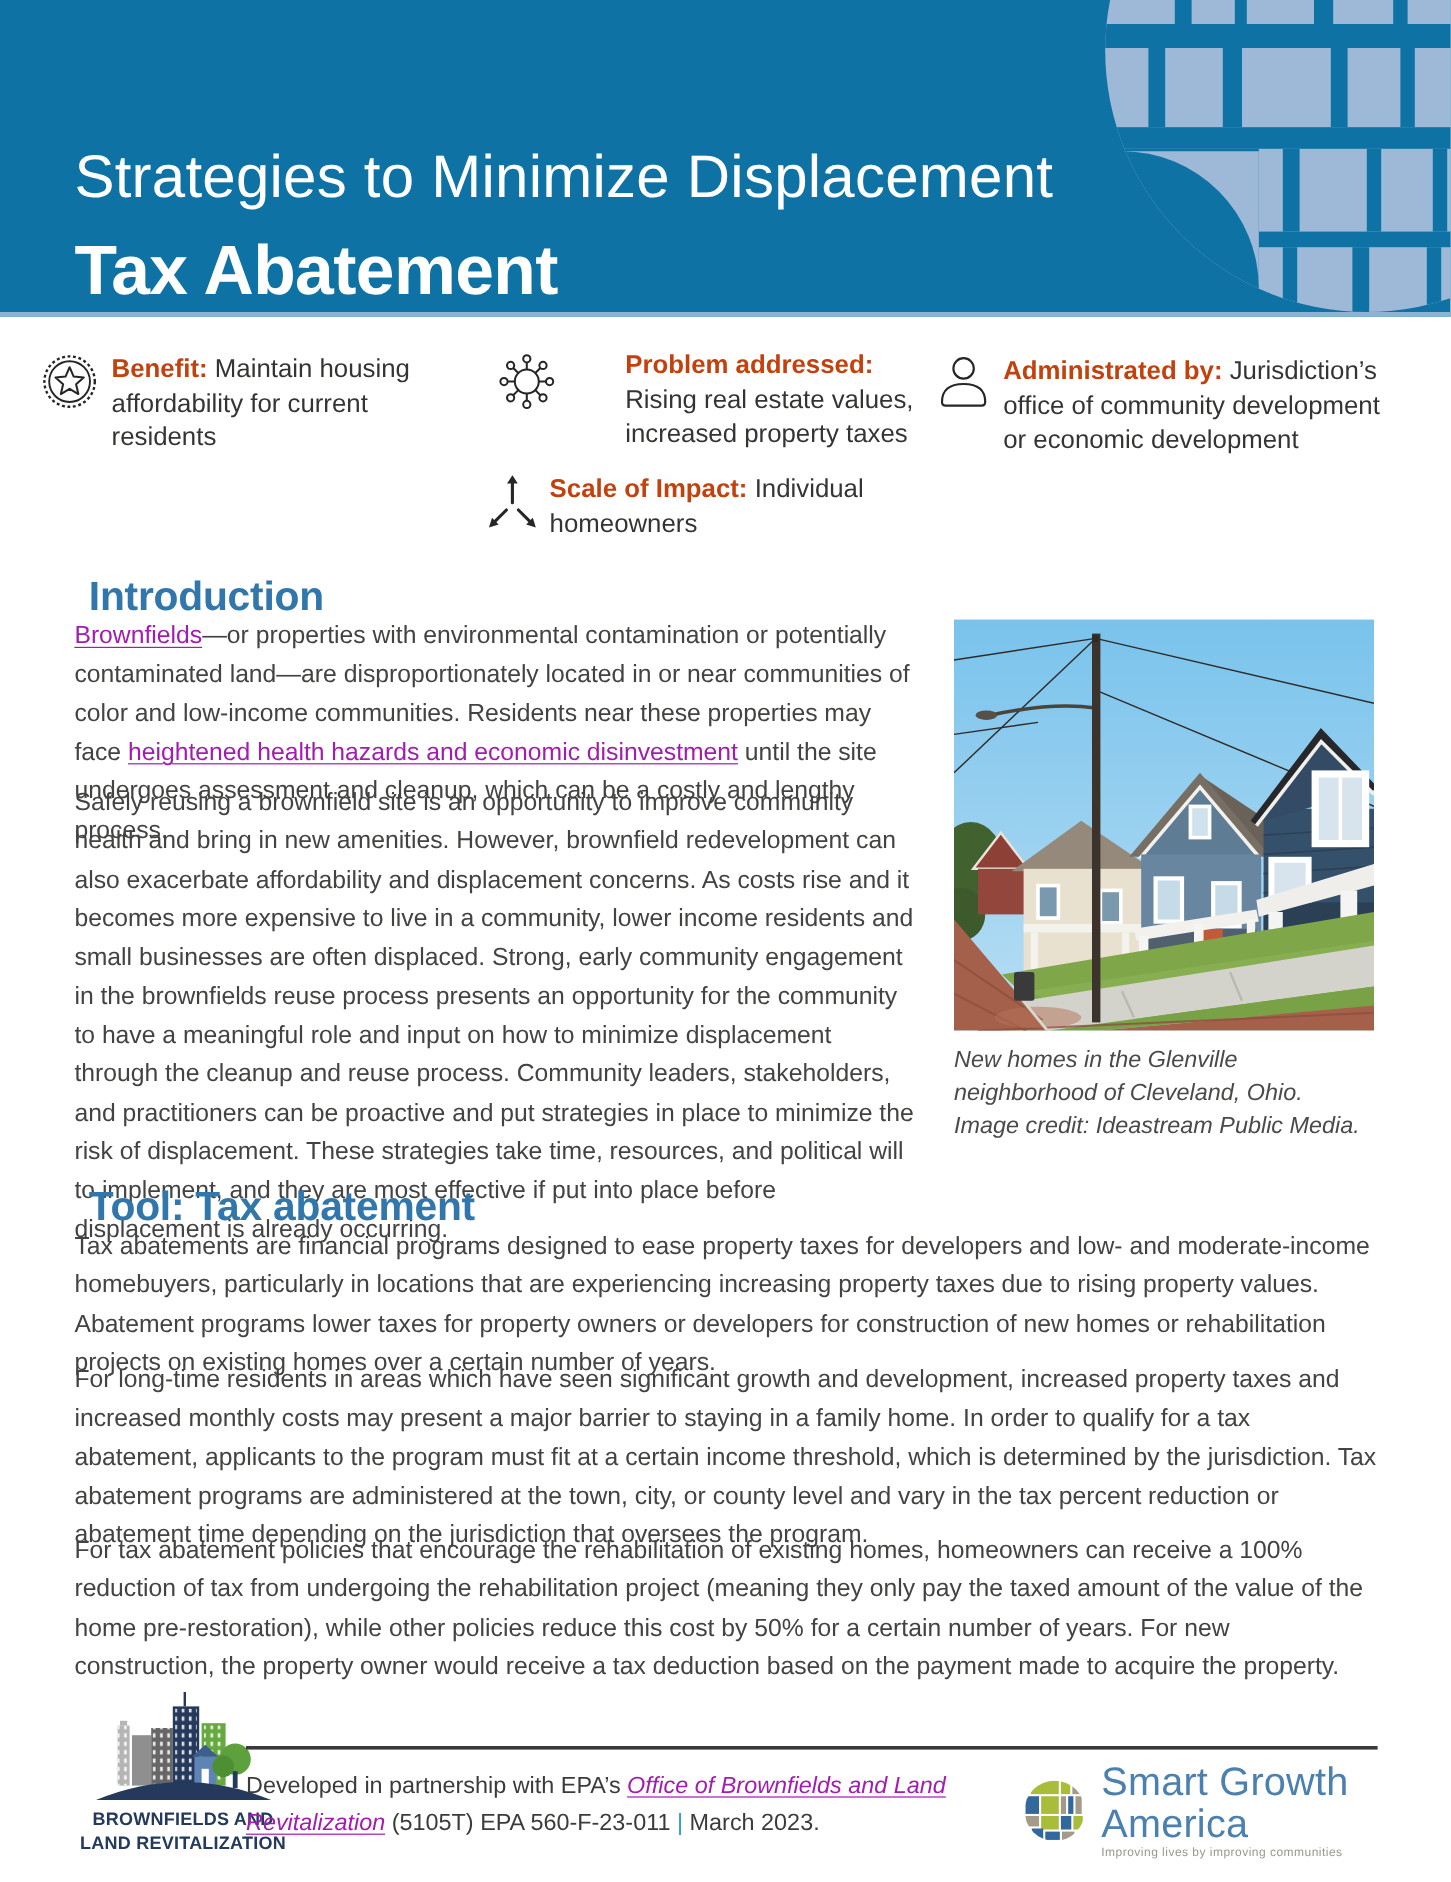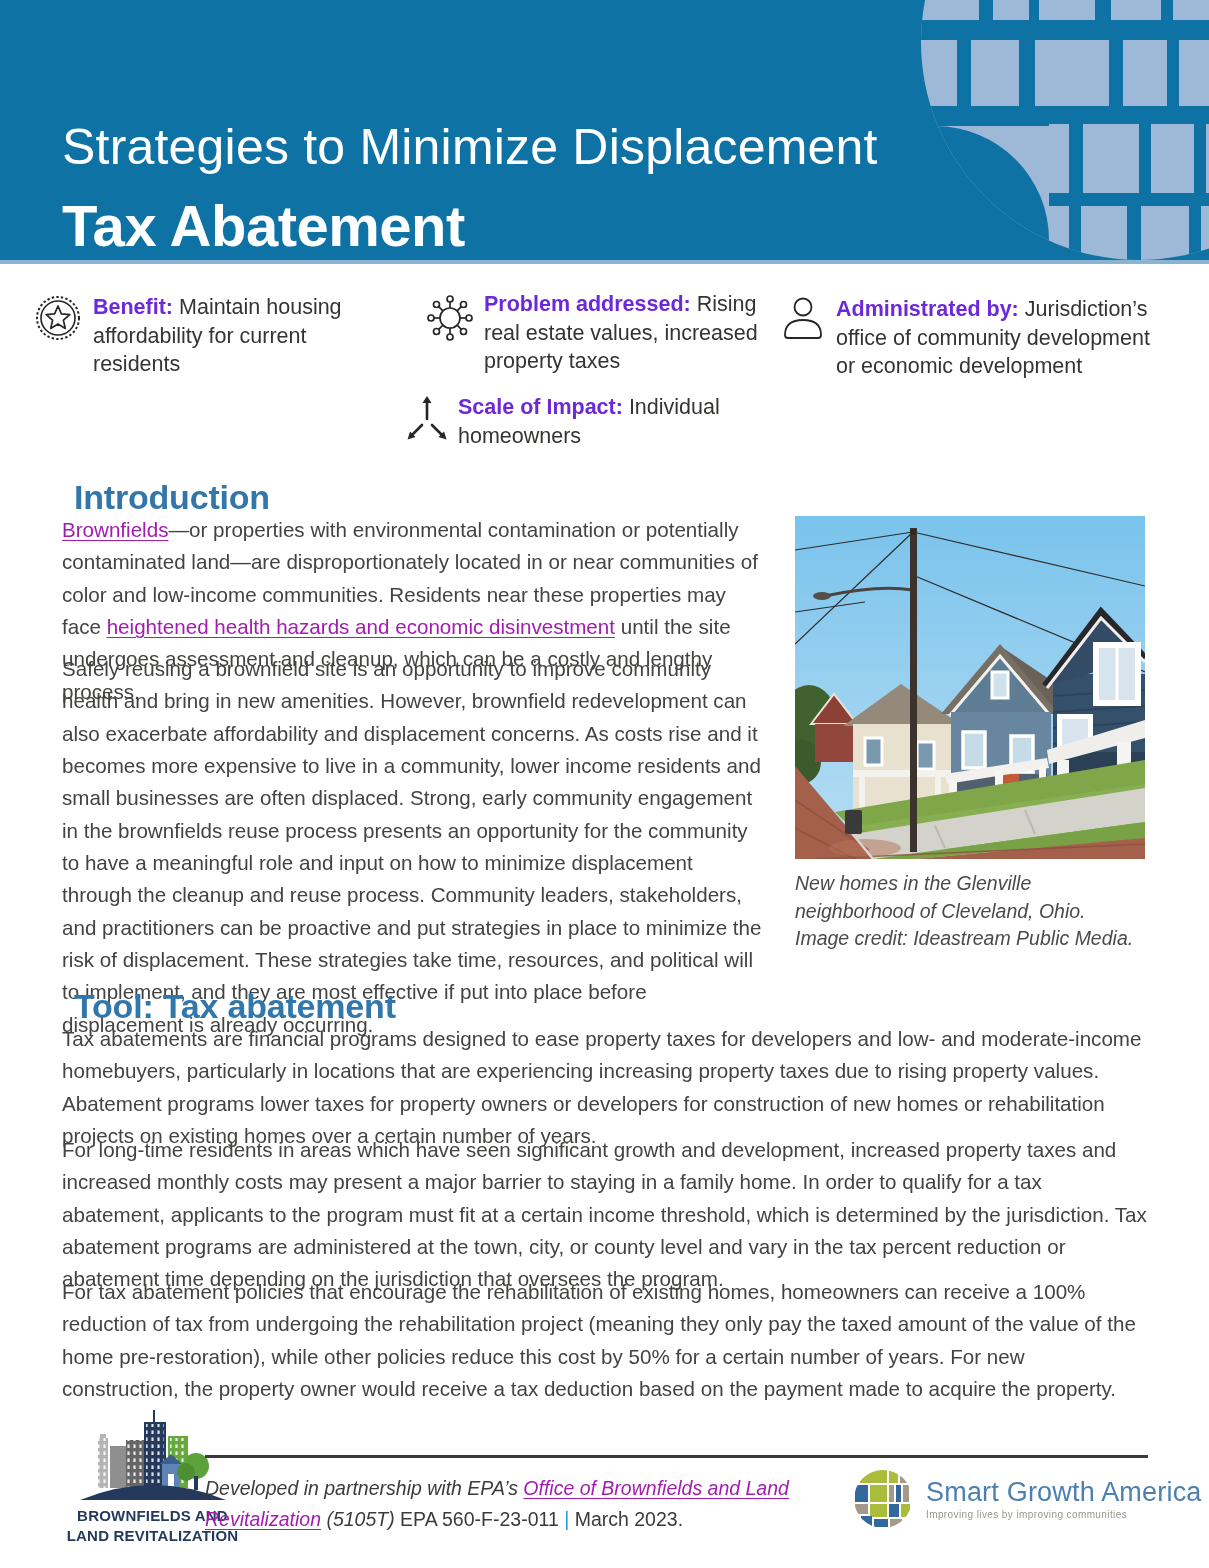--- a/index.html
+++ b/index.html
@@ -10,43 +10,43 @@
   .header{position:absolute;left:0;top:0;width:1209px;height:260px;background:#0e73a4;
           border-bottom:4px solid #8db3d2;overflow:hidden;}
   .header-deco{position:absolute;right:0;top:0;}
   .eyebrow{position:absolute;left:62px;top:118px;font-size:50px;font-weight:400;color:#ffffff;letter-spacing:.2px;}
   .doc-title{position:absolute;left:62px;top:168px;font-size:58px;font-weight:800;color:#ffffff;letter-spacing:-.5px;margin-top:24px;}
 
   
   .info-item{position:absolute;display:flex;align-items:flex-start;}
   .info-icon{flex:0 0 auto;}
   .info-text{margin:0;font-size:21.5px;line-height:1.33;color:#343432;}
-  .info-text b{color:#6d28d9;}
+  .info-text b{color:#c2410c;}
 
   
   .section-heading{position:absolute;margin:12px;font-size:34px;font-weight:800;color:#3177ac;letter-spacing:-.2px;}
   .body-text{position:absolute;margin:0;font-size:20.6px;line-height:1.57;color:#434341;}
   a.link{color:#a21caf;text-decoration:underline;text-decoration-thickness:1px;text-underline-offset:3px;cursor:pointer;}
 
   
   .photo{position:absolute;left:795px;top:516px;width:350px;height:343px;overflow:hidden;}
   .photo-caption{position:absolute;left:795px;top:870px;width:345px;margin:0;font-size:19.5px;
                  font-style:italic;line-height:1.42;color:#4a4a48;}
 
   
   .bf-logo{position:absolute;left:55px;top:1408px;width:195px;text-align:center;}
   .bf-logo-text{margin:2px 0 0 0;font-size:15px;font-weight:800;color:#243a5c;line-height:1.3;letter-spacing:.2px;}
   .footer-rule{position:absolute;left:205px;top:1455px;width:943px;height:3px;background:#3a3a38;}
   .credit{position:absolute;left:205px;top:1473px;width:590px;margin:0;font-size:19.5px;line-height:1.6;color:#3b3b39;}
-  .credit .it{font-style:italic;}
+  .credit .it{}
   .credit a.link{font-style:italic;}
   .credit .pipe{color:#2f9ad0;}
   .sga{position:absolute;left:852px;top:1468px;display:flex;align-items:center;}
   .sga-textcol{margin-left:12px;}
-  .sga-name{margin:0;font-size:27px;color:#4b80af;letter-spacing:.2px;line-height:1.05;}
+  .sga-name{margin:0;font-size:33px;color:#4b80af;letter-spacing:.2px;line-height:1.05;}
   .sga-tagline{margin:2px 0 0 0;font-size:10px;color:#98988c;letter-spacing:.4px;}
 </style>
 </head>
 <body>
 
 <div class="page">
 
   <div class="header">
     <div class="header-deco">
       <svg width="310" height="260" viewBox="0 0 310 260">
@@ -95,21 +95,21 @@
         <circle cx="25" cy="25" r="21" fill="none" stroke="#262624" stroke-width="2" stroke-dasharray="2.4 2.2"></circle>
         <circle cx="25" cy="25" r="17" fill="none" stroke="#262624" stroke-width="1.6"></circle>
         <path d="M25 13 L28.4 20.8 L36.8 21.6 L30.4 27.2 L32.3 35.4 L25 31 L17.7 35.4 L19.6 27.2 L13.2 21.6 L21.6 20.8 Z" fill="none" stroke="#262624" stroke-width="1.7" stroke-linejoin="round"></path>
       </svg>
     </span>
     <p class="info-text" style="width:262px;">
       <b>Benefit:</b> <span>Maintain housing affordability for current residents</span>
     </p>
   </div>
 
-  <div class="info-item" style="left:424px;top:290px;width:360px;">
+  <div class="info-item" style="left:413px;top:290px;width:360px;gap:48px;">
     <span class="info-icon">
       <svg width="52" height="56" viewBox="0 0 52 56" style="margin-right:8px;">
         <g stroke="#262624" stroke-width="1.7" fill="none">
           <circle cx="26" cy="28" r="10"></circle>
           <g>
             <line x1="26" y1="18" x2="26" y2="12"></line>
               <circle cx="26" cy="9" r="3"></circle>
             <line x1="26" y1="38" x2="26" y2="44"></line>
               <circle cx="26" cy="47" r="3"></circle>
             <line x1="16" y1="28" x2="10" y2="28"></line>

